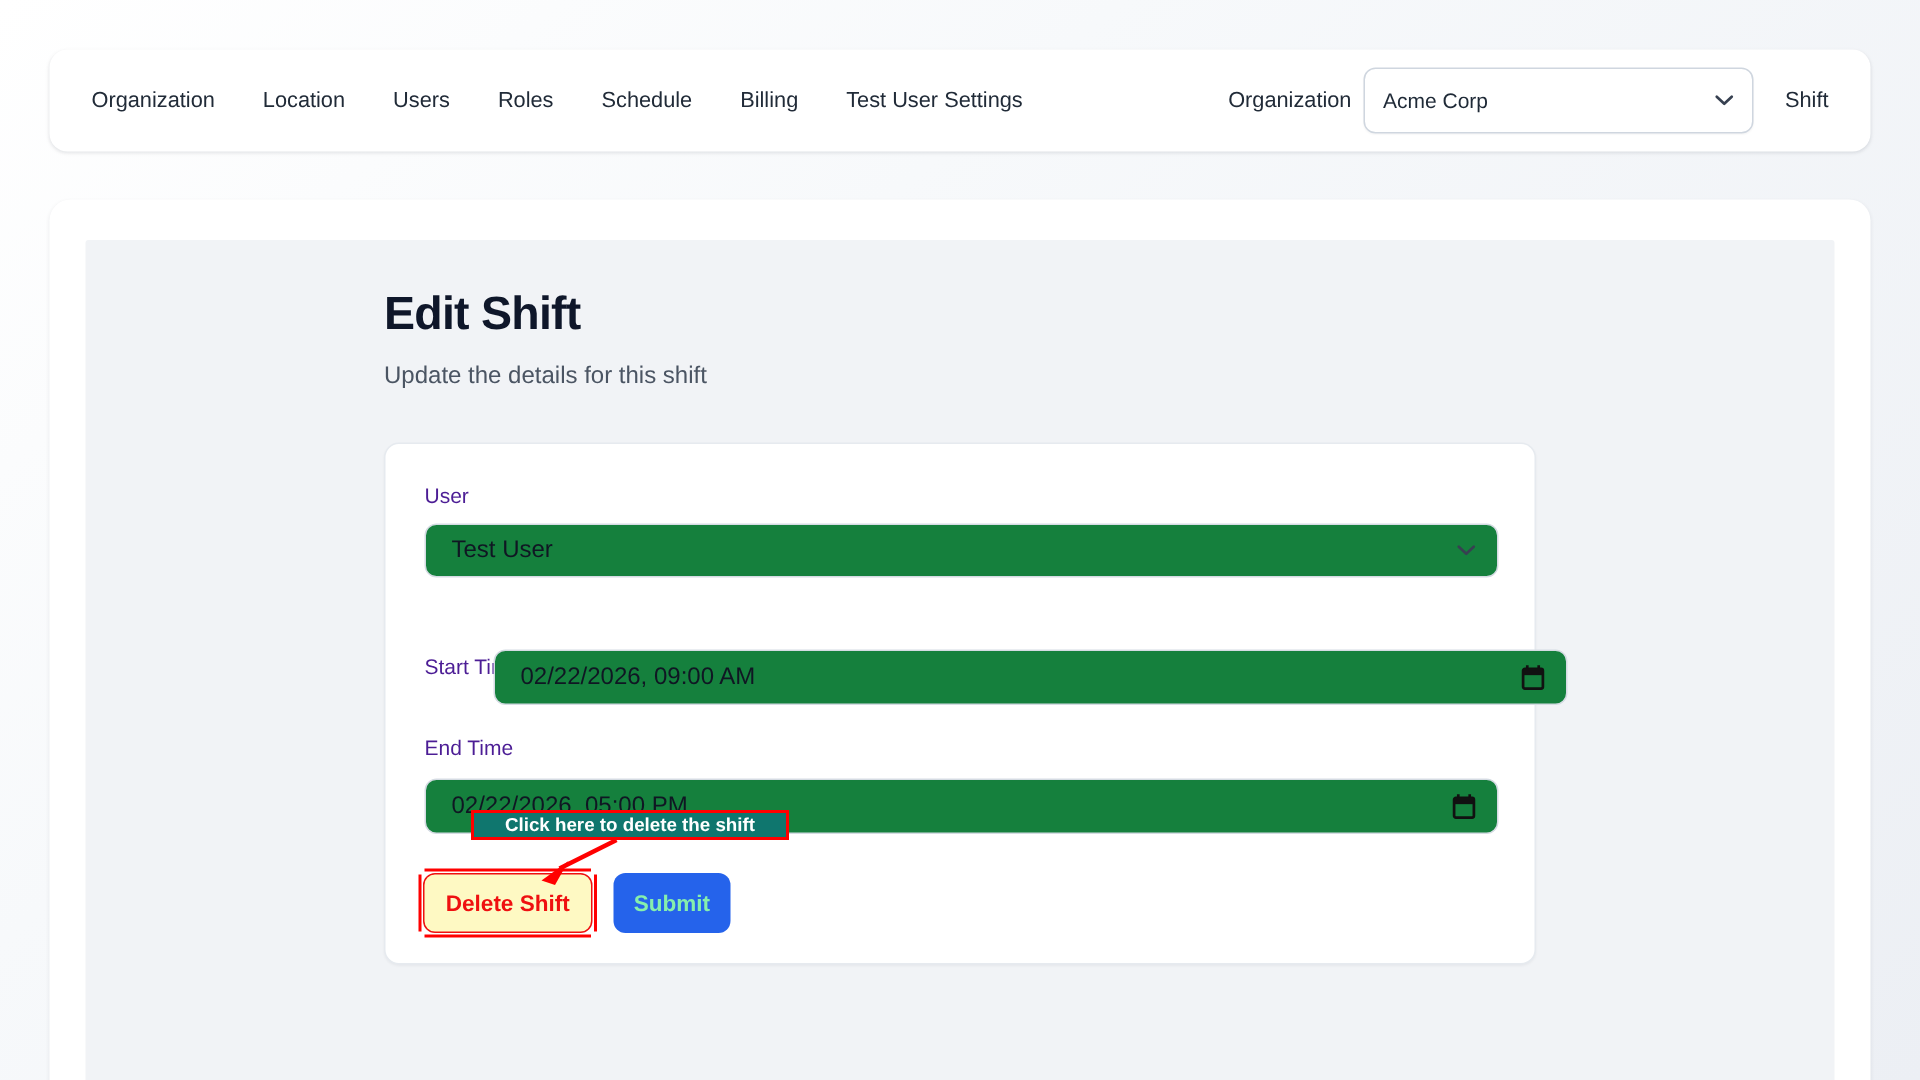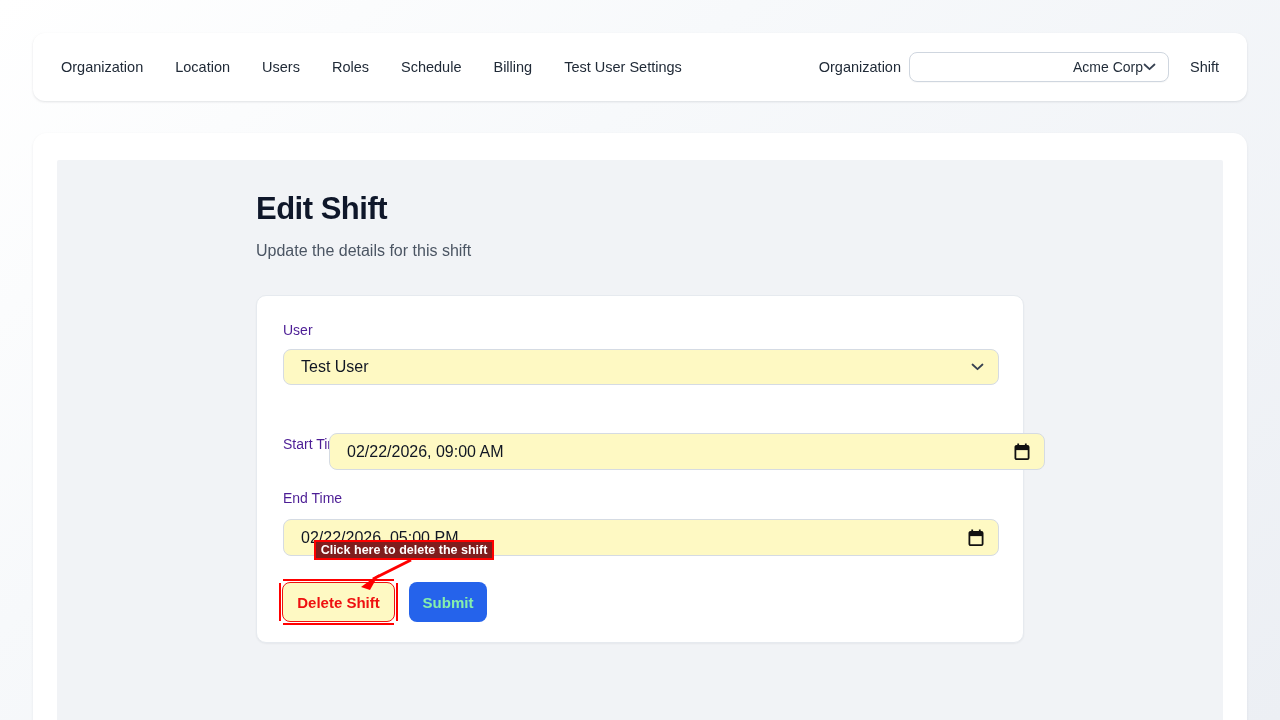--- a/index.html
+++ b/index.html
@@ -16,25 +16,24 @@
     position: absolute; left: 33px; top: 33px; width: 1214px; height: 68px;
     background: #ffffff; border-radius: 12px;
     box-shadow: 0 1px 3px rgba(16,24,40,.08), 0 1px 2px rgba(16,24,40,.04);
     display: flex; align-items: center; padding: 0 28px;
   }
   .nav-links { display: flex; align-items: center; gap: 32px; }
   .nav-link { font-size: 14.5px; color: #212b38; text-decoration: none; cursor: pointer; white-space: nowrap; }
   .nav-right { margin-left: auto; display: flex; align-items: center; gap: 8px; }
   .org-label { font-size: 14.5px; color: #212b38; }
   .org-select {
-    width: 260px; height: 30px; background: #fff;
+    width: 260px; height: 44px; background: #fff;
     border: 1px solid #cfd6df; border-radius: 8px;
     display: flex; align-items: center; padding: 0 12px; cursor: pointer;
     box-shadow: 0 1px 1px rgba(16,24,40,.03);
-    text-align: right;
   }
   .org-select .select-text { font-size: 14px; color: #1f2a37; flex: 1; }
   .logout-link { margin-left: 13px; font-size: 14.5px; color: #212b38; text-decoration: none; cursor: pointer; }
 
   
   .main-card {
     position: absolute; left: 33px; top: 133px; width: 1214px; height: 620px;
     background: #ffffff; border-radius: 14px;
     box-shadow: 0 1px 3px rgba(16,24,40,.07);
   }
@@ -57,33 +56,33 @@
     background: #ffffff; border: 1px solid #e6eaef; border-radius: 10px;
     box-shadow: 0 1px 2px rgba(16,24,40,.05);
   }
   .field-label { position: absolute; left: 26px; font-size: 14px; color: #4c1d95; text-align: right; }
   .label-user  { top: 26px; }
   .label-start { top: 108px; margin-top: 32px; }
   .label-end   { top: 194px; }
 
   .select-field, .input-field {
     position: absolute; left: 26px; width: 716px; height: 37px;
-    background: #fef9c3; border: 1px solid #d5dbe3; border-radius: 8px;
+    background: #15803d; border: 1px solid #d5dbe3; border-radius: 8px;
     display: flex; align-items: center; padding: 0 14px 0 17px; cursor: pointer;
   }
   .select-field { top: 53px; height: 36px; }
   .input-start { top: 137px; margin-left: 46px; }
   .input-end   { top: 223px; }
   .field-text { flex: 1; font-size: 16px; color: #101623; }
   .cal-icon { flex: 0 0 auto; }
 
   
   .tooltip {
-    position: absolute; left: 57px; top: 244px; width: 180px; height: 20px;
-    background: #7f1d1d; border: 2px solid #ff0000;
+    position: absolute; left: 57px; top: 244px; width: 212px; height: 20px;
+    background: #0f766e; border: 2px solid #ff0000;
     color: #ffffff; font-size: 12.5px; font-weight: 600;
     display: flex; align-items: center; justify-content: center;
     white-space: nowrap; z-index: 5;
   }
   .arrow-svg { position: absolute; left: 0; top: 0; width: 768px; height: 348px; z-index: 4; pointer-events: none; }
   .annotation-box {
     position: absolute; left: 22px; top: 283px; width: 119px; height: 46px;
     border: 2px solid #ff0000; z-index: 3; pointer-events: none;
   }
   .handle {

